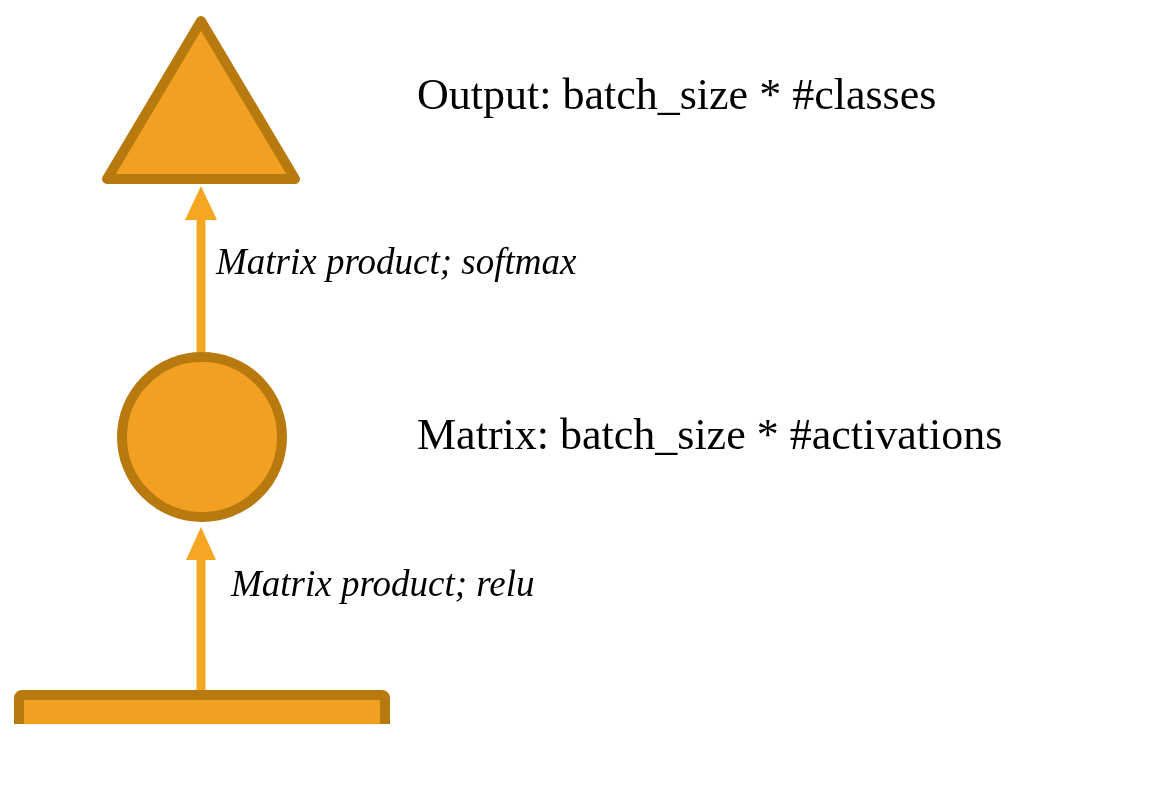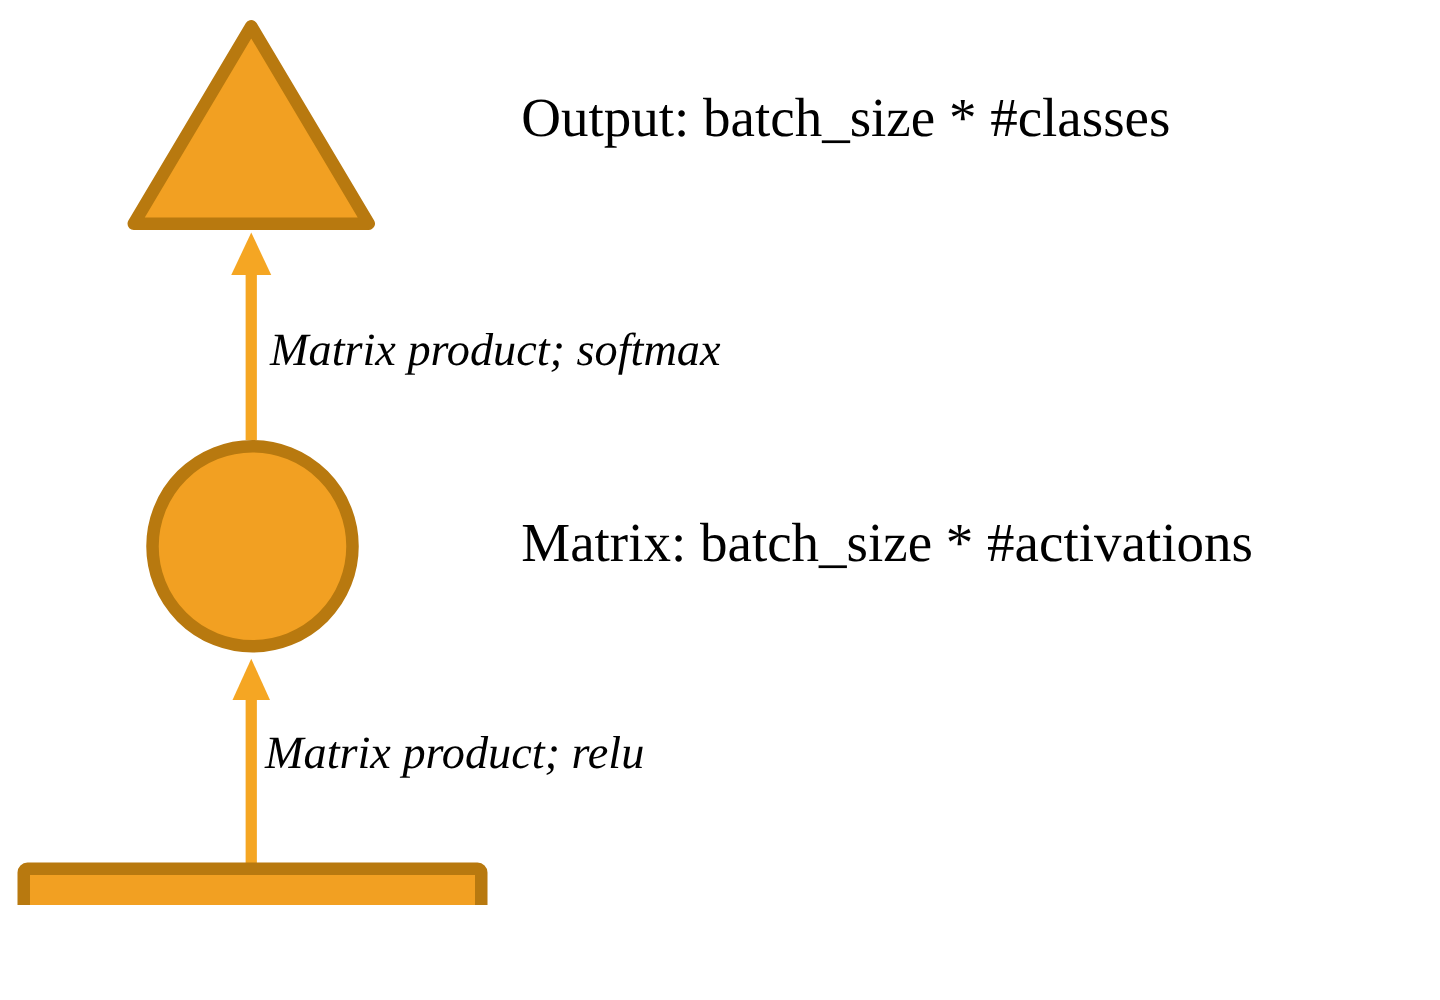--- a/index.html
+++ b/index.html
@@ -37,27 +37,26 @@
   }
   .edge-label {
     position: absolute;
     font-family: "Liberation Serif", "DejaVu Serif", serif;
     font-size: 37px;
     font-style: italic;
     font-weight: normal;
     color: #000000;
     white-space: nowrap;
     line-height: 1;
-    margin-top: 19px;
   }
   #output-label { left: 417px; top: 73px; }
   #hidden-label { left: 417px; top: 413px; }
   #input-label  { left: 417px; top: 722px; }
   #softmax-label { left: 216px; top: 243px; }
-  #relu-label    { left: 212px; top: 565px; }
+  #relu-label    { left: 231px; top: 565px; }
 </style>
 </head>
 <body>
 
 <div id="canvas">
 
   <svg id="diagram-svg" viewBox="0 0 1152 800" xmlns="http://www.w3.org/2000/svg">
 
     <g>
       <line x1="201" y1="692" x2="201" y2="552" stroke="#F5A623" stroke-width="9"></line>

